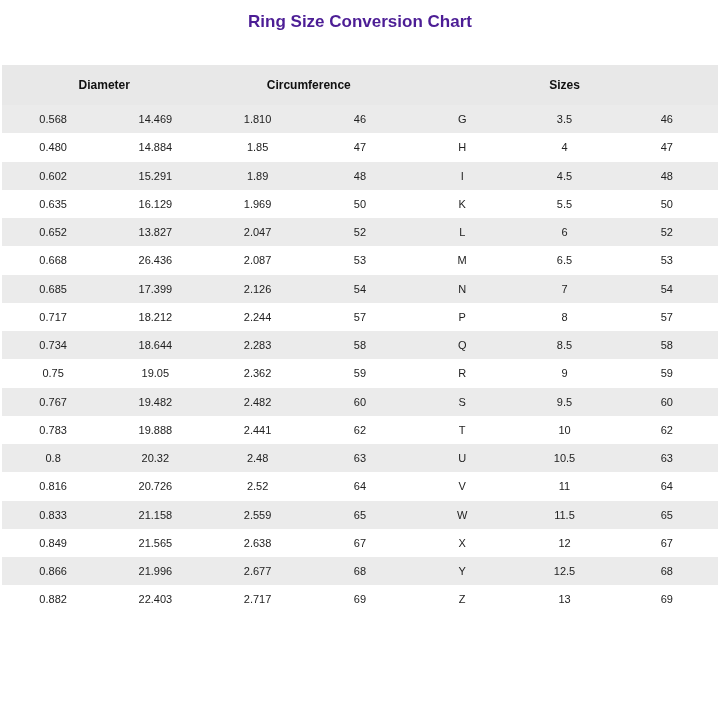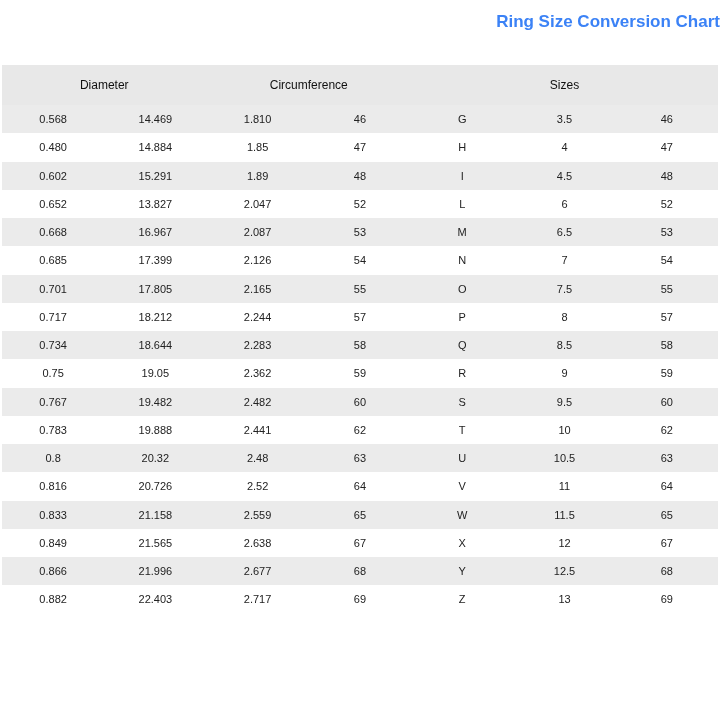--- a/index.html
+++ b/index.html
@@ -12,45 +12,45 @@
     color: #1c1c1c;
     overflow: hidden;
   }
   .page {
     width: 720px;
     height: 720px;
     box-sizing: border-box;
   }
   h1.page-title {
     margin: 12px 0 0 0;
-    text-align: right;
+    text-align: center;
     font-size: 17px;
     line-height: 20px;
     font-weight: bold;
-    color: #3b82f6;
+    color: #4c1d95;
     letter-spacing: 0;
   }
   table.ring-table {
     width: 716px;
     margin: 33px 2px 0 2px;
     border-collapse: collapse;
     table-layout: fixed;
   }
   table.ring-table th,
   table.ring-table td {
     text-align: center;
     vertical-align: middle;
     padding: 0 2px;
     overflow: hidden;
   }
   thead tr.group-row th {
     background: #e8e8e8;
     height: 40px;
     font-size: 12px;
-    font-weight: normal;
+    font-weight: bold;
     color: #111111;
   }
   thead tr.sub-row th {
     background: #ffffff;
     height: 41px;
     font-size: 11px;
     font-weight: normal;
     line-height: 14px;
     color: #1c1c1c;
   }
@@ -112,56 +112,56 @@
         <tr>
           <td>0.602</td>
           <td>15.291</td>
           <td>1.89</td>
           <td>48</td>
           <td>I</td>
           <td>4.5</td>
           <td>48</td>
         </tr>
         <tr>
+          <td>0.635</td>
+          <td>16.129</td>
+          <td>1.969</td>
+          <td>50</td>
+          <td>K</td>
+          <td>5.5</td>
+          <td>50</td>
+        </tr>
+        <tr>
           <td>0.652</td>
           <td>13.827</td>
           <td>2.047</td>
           <td>52</td>
           <td>L</td>
           <td>6</td>
           <td>52</td>
         </tr>
         <tr>
           <td>0.668</td>
-          <td>16.967</td>
+          <td>26.436</td>
           <td>2.087</td>
           <td>53</td>
           <td>M</td>
           <td>6.5</td>
           <td>53</td>
         </tr>
         <tr>
           <td>0.685</td>
           <td>17.399</td>
           <td>2.126</td>
           <td>54</td>
           <td>N</td>
           <td>7</td>
           <td>54</td>
         </tr>
         <tr>
-          <td>0.701</td>
-          <td>17.805</td>
-          <td>2.165</td>
-          <td>55</td>
-          <td>O</td>
-          <td>7.5</td>
-          <td>55</td>
-        </tr>
-        <tr>
           <td>0.717</td>
           <td>18.212</td>
           <td>2.244</td>
           <td>57</td>
           <td>P</td>
           <td>8</td>
           <td>57</td>
         </tr>
         <tr>
           <td>0.734</td>

